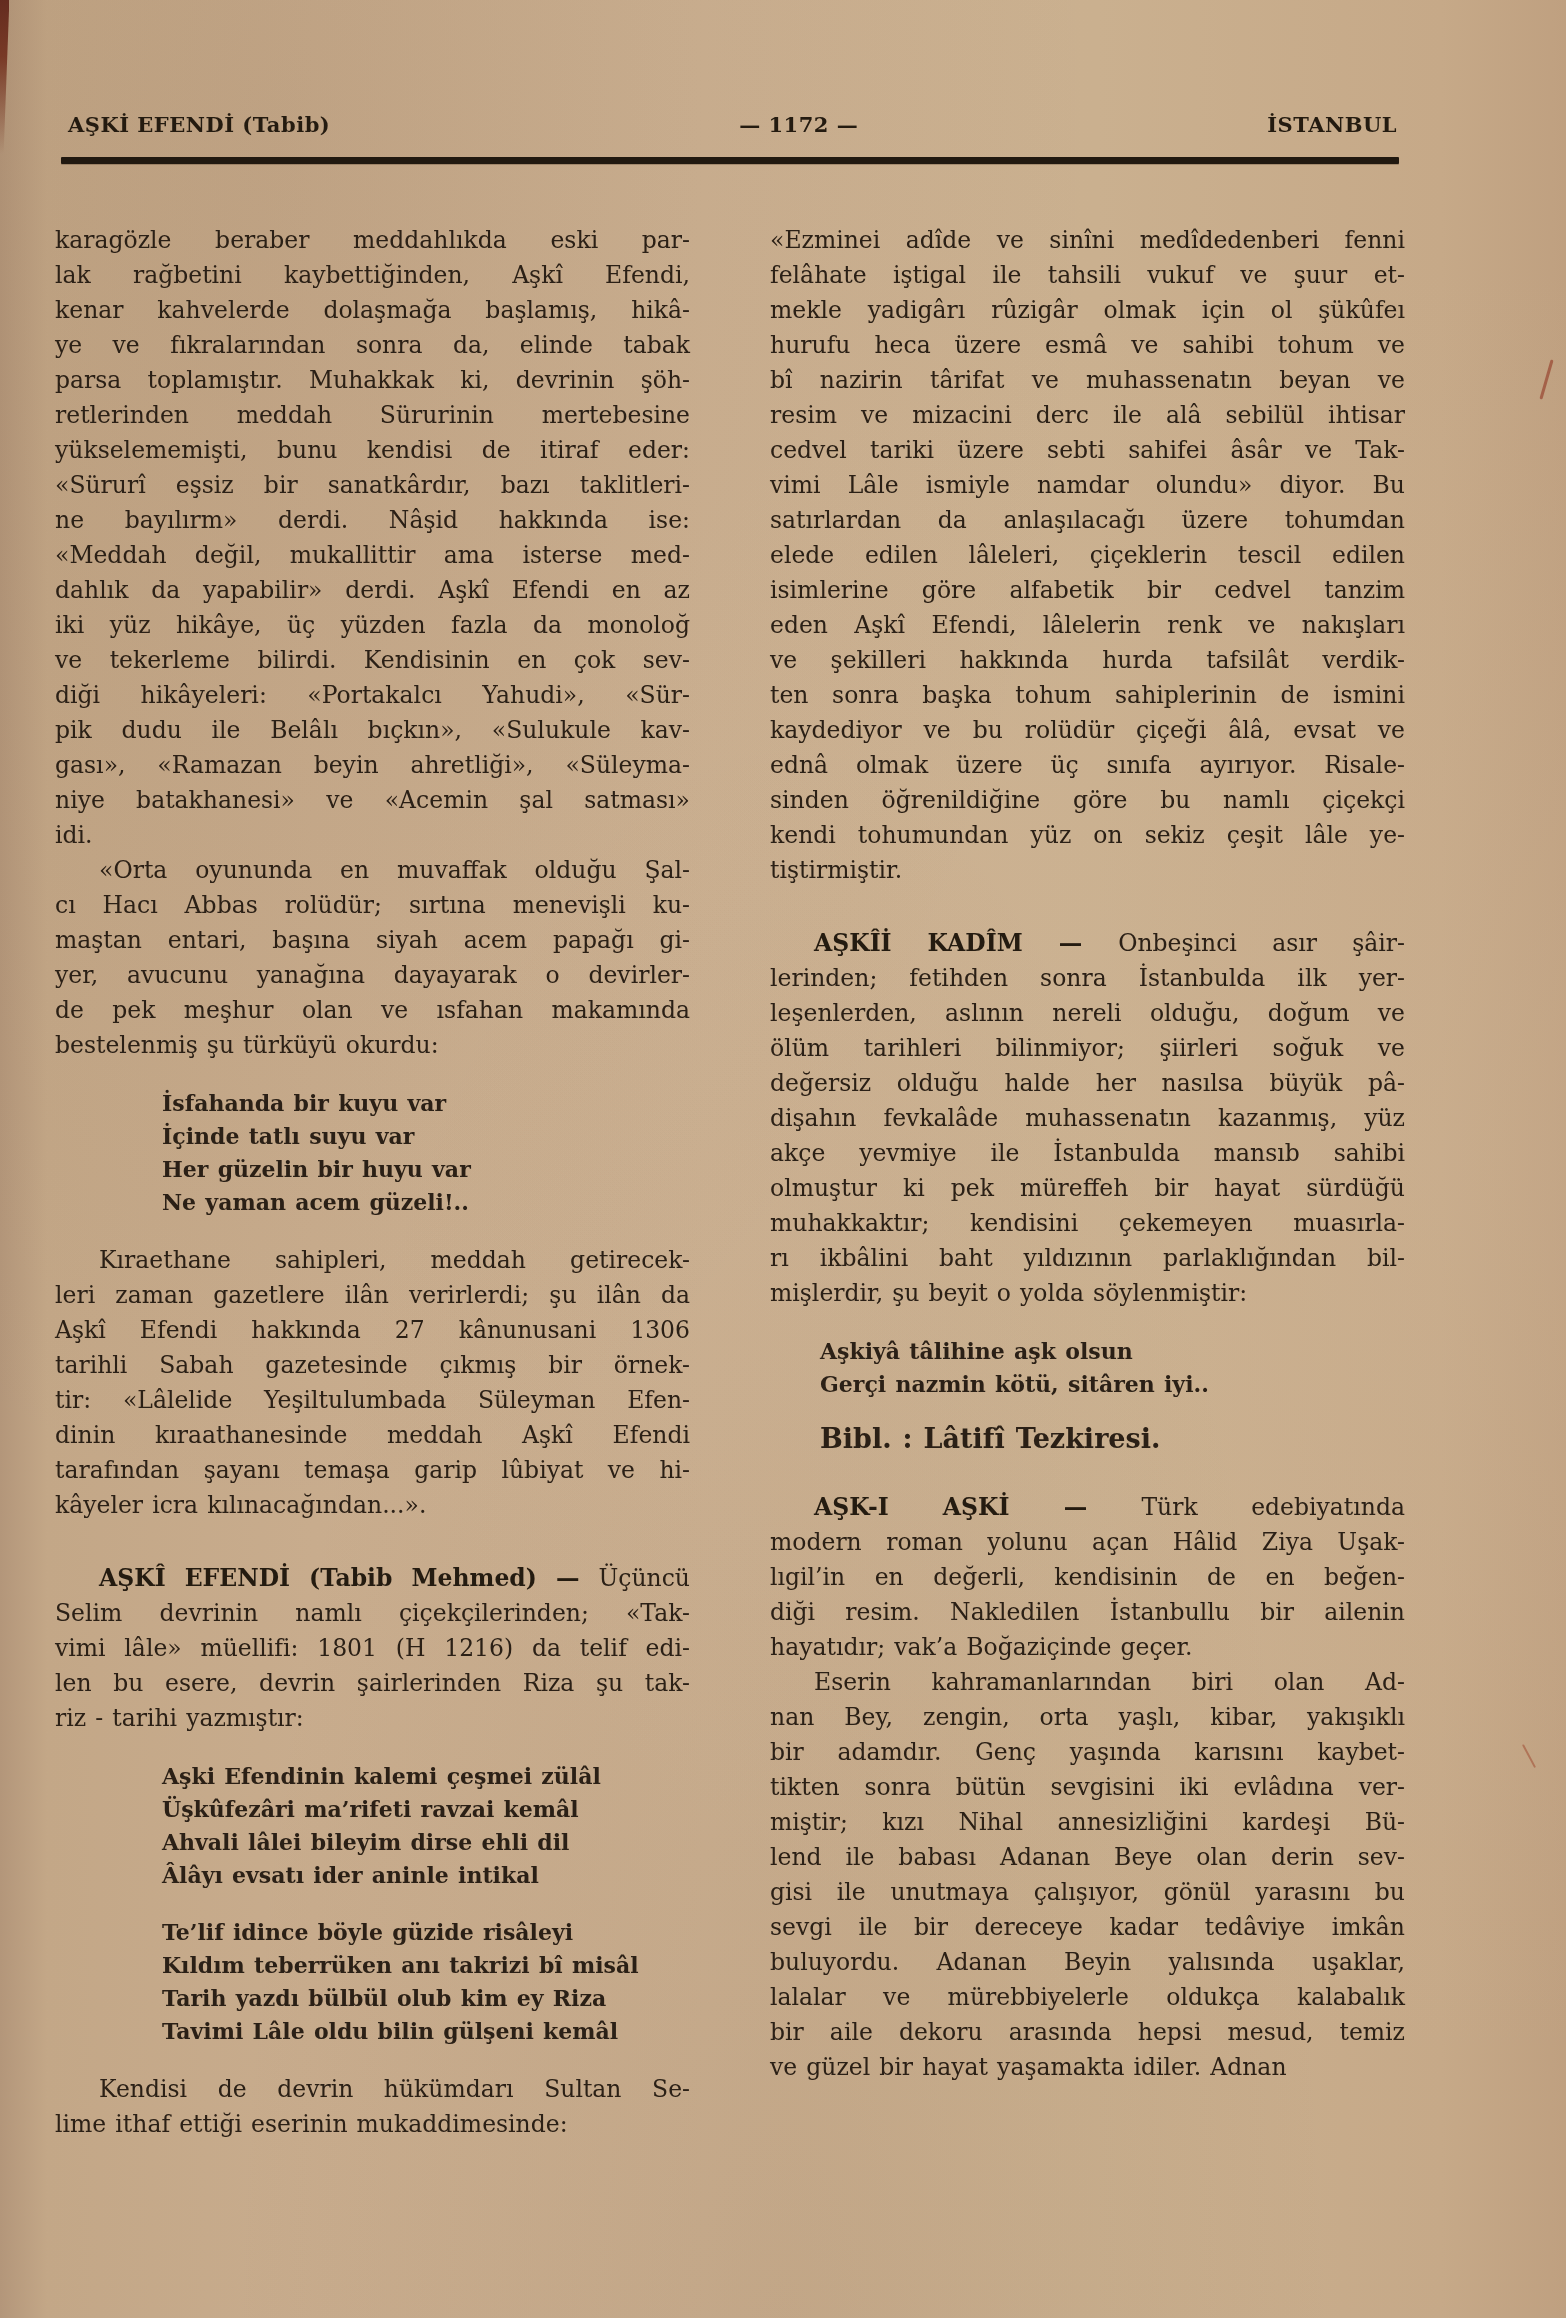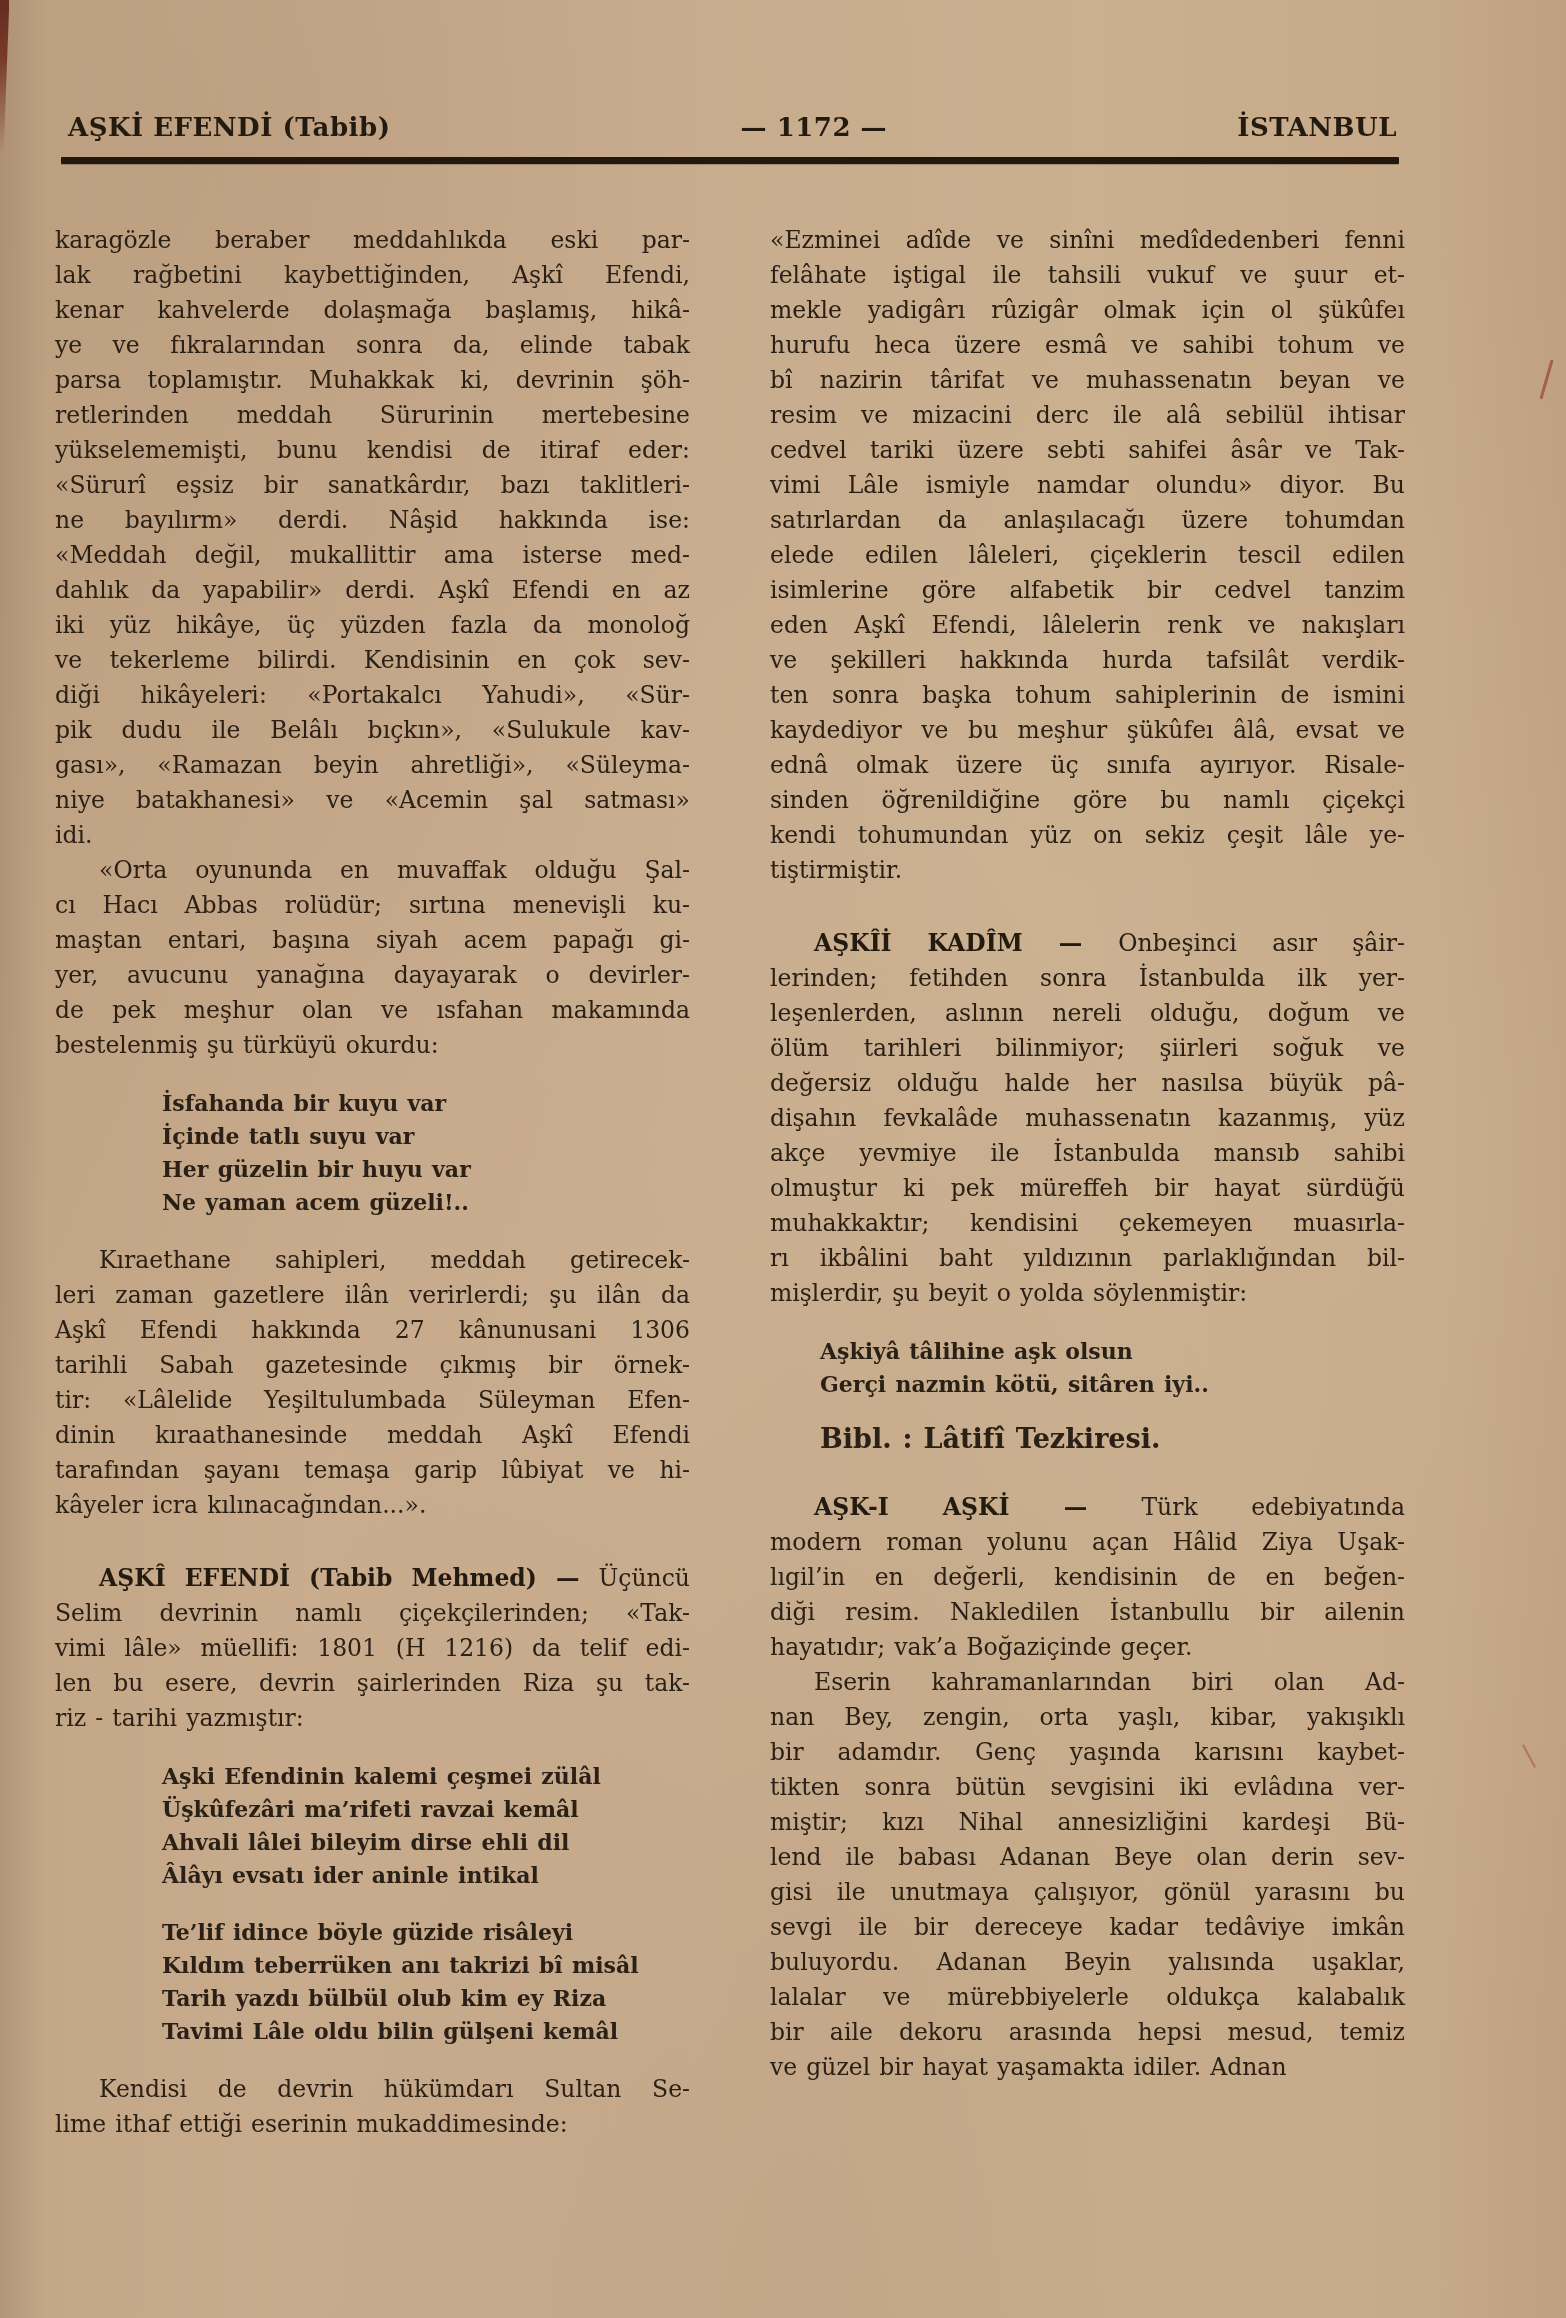--- a/index.html
+++ b/index.html
@@ -23,21 +23,21 @@
     opacity:.85;
   }
   .edge-mark-a { position:absolute; right:17.7px; top:359px; width:3.1px; height:41px;
     background:#8c2b1a; transform:rotate(16deg); opacity:.55; border-radius:1.6px; }
   .edge-mark-b { position:absolute; right:36px; top:1743px; width:2.1px; height:26px;
     background:#9a3a22; transform:rotate(-28deg); opacity:.45; border-radius:1px; }
 
   .running-header {
     position:absolute; left:68px; top:112px; width:1329px;
     display:flex; justify-content:space-between; align-items:baseline;
-    font-weight:bold; font-size:26px; letter-spacing:0.5px; color:#241b10;
+    font-weight:bold; font-size:21px; letter-spacing:0.5px; color:#241b10;
   }
   .header-rule {
     position:absolute; left:61px; top:157px; width:1338px; height:6.8px;
     background:#211910; border-radius:1px;
     box-shadow:0 1px 0 rgba(60,40,20,0.25);
   }
 
   .columns {
     position:absolute; left:55px; top:223px; width:1350px;
     display:flex; gap:80px;
@@ -151,21 +151,21 @@
           <div class="line">bî nazirin târifat ve muhassenatın beyan ve</div>
           <div class="line">resim ve mizacini derc ile alâ sebilül ihtisar</div>
           <div class="line">cedvel tariki üzere sebti sahifei âsâr ve Tak-</div>
           <div class="line">vimi Lâle ismiyle namdar olundu» diyor. Bu</div>
           <div class="line">satırlardan da anlaşılacağı üzere tohumdan</div>
           <div class="line">elede edilen lâleleri, çiçeklerin tescil edilen</div>
           <div class="line">isimlerine göre alfabetik bir cedvel tanzim</div>
           <div class="line">eden Aşkî Efendi, lâlelerin renk ve nakışları</div>
           <div class="line">ve şekilleri hakkında hurda tafsilât verdik-</div>
           <div class="line">ten sonra başka tohum sahiplerinin de ismini</div>
-          <div class="line">kaydediyor ve bu meşhur şükûfeı âlâ, evsat ve</div>
+          <div class="line">kaydediyor ve bu rolüdür çiçeği âlâ, evsat ve</div>
           <div class="line">ednâ olmak üzere üç sınıfa ayırıyor. Risale-</div>
           <div class="line">sinden öğrenildiğine göre bu namlı çiçekçi</div>
           <div class="line">kendi tohumundan yüz on sekiz çeşit lâle ye-</div>
           <div class="line no-j">tiştirmiştir.</div>
         </div>
         <div class="block para indent space-before">
           <div class="line"><span class="lead">AŞKÎİ KADÎM — </span><span>Onbeşinci asır şâir-</span></div>
           <div class="line">lerinden; fetihden sonra İstanbulda ilk yer-</div>
           <div class="line">leşenlerden, aslının nereli olduğu, doğum ve</div>
           <div class="line">ölüm tarihleri bilinmiyor; şiirleri soğuk ve</div>

